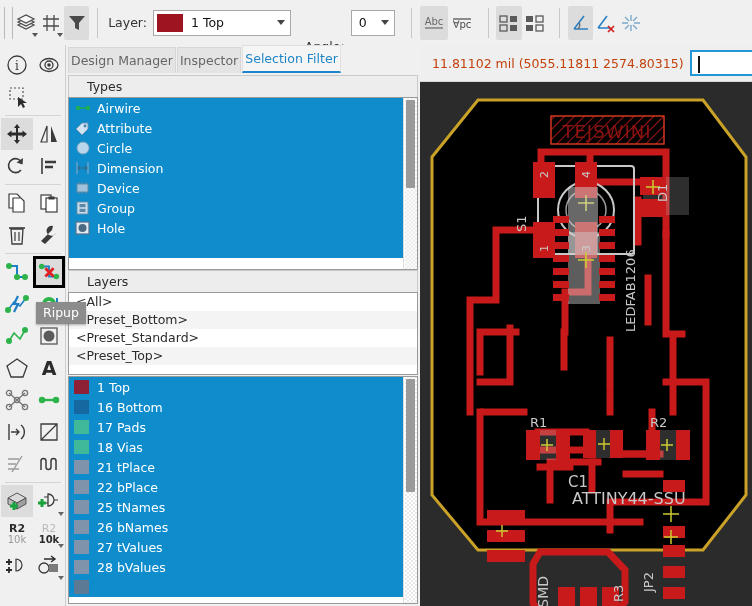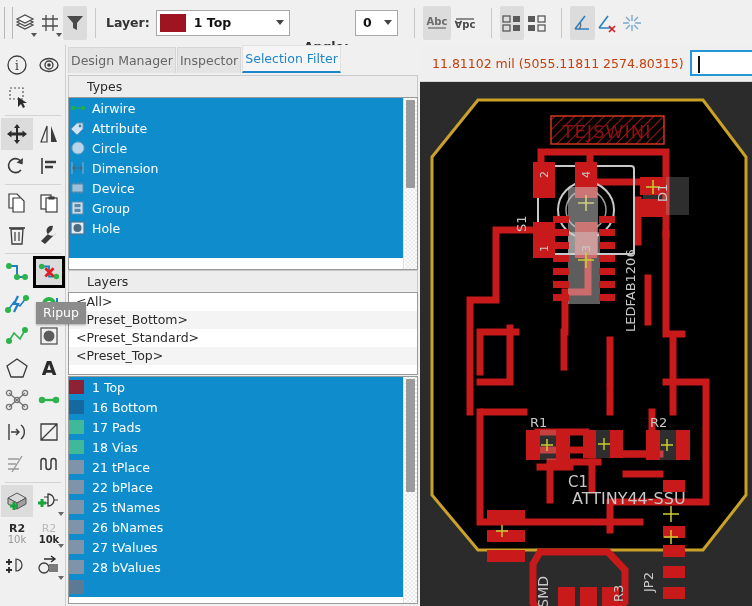--- a/index.html
+++ b/index.html
@@ -12,21 +12,21 @@
     overflow:hidden;
     -webkit-font-smoothing:antialiased;
   }
   .app{position:relative;width:752px;height:606px;}
 
   
   .toolbar{
     position:absolute;left:0;top:0;width:644px;height:45px;
     background:#f0f0f0;
     border-bottom:1px solid #d0d0d0;
-    display:flex;align-items:center;font-weight:bold;
+    display:flex;align-items:center;
   }
   .tb-handle{width:10px;height:32px;margin-left:4px;
     border-left:1px solid #b9b9b9;border-right:1px solid #b9b9b9;}
   .tb-sep{width:1px;height:30px;background:#c8c8c8;margin:0 8px;}
   .tb-btn{
     width:32px;height:32px;display:flex;align-items:center;justify-content:center;
     position:relative;border:1px solid transparent;border-radius:2px;
   }
   .tb-btn.active{background:#dcdcdc;}
   .tb-btn .caret{
@@ -99,21 +99,21 @@
     height:22px;line-height:22px;font-size:12.5px;color:#2a2a2a;
     background:#ededed;border:1px solid #c9c9c9;border-bottom:none;
     padding-left:18px;box-sizing:border-box;
   }
   .listbox{
     border:1px solid #9a9a9a;background:#fff;position:relative;
     box-sizing:border-box;overflow:hidden;
   }
   .lb-inner{position:absolute;left:0;top:0;right:13px;bottom:0;overflow:hidden;}
   .lrow{
-    height:20px;display:flex;align-items:center;
+    height:20px;display:flex;align-items:center;padding-left:5px;
     font-size:12.5px;box-sizing:border-box;
   }
   .lrow.sel{background:#0e8ccc;color:#fff;}
   .lrow .ico{width:17px;height:14px;margin-right:6px;flex:0 0 17px;
     display:flex;align-items:center;justify-content:center;}
   .lrow .lcolor{width:15px;height:14px;margin-right:8px;flex:0 0 15px;}
   .sbar{
     position:absolute;right:0;top:0;width:13px;bottom:0;
     background:#fff;border-left:1px solid #ddd;
   }

